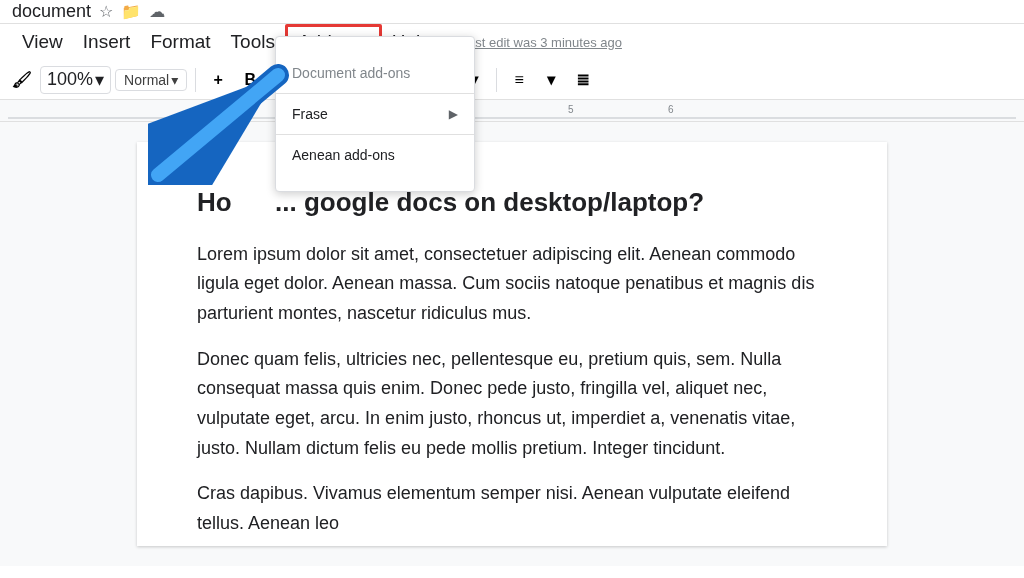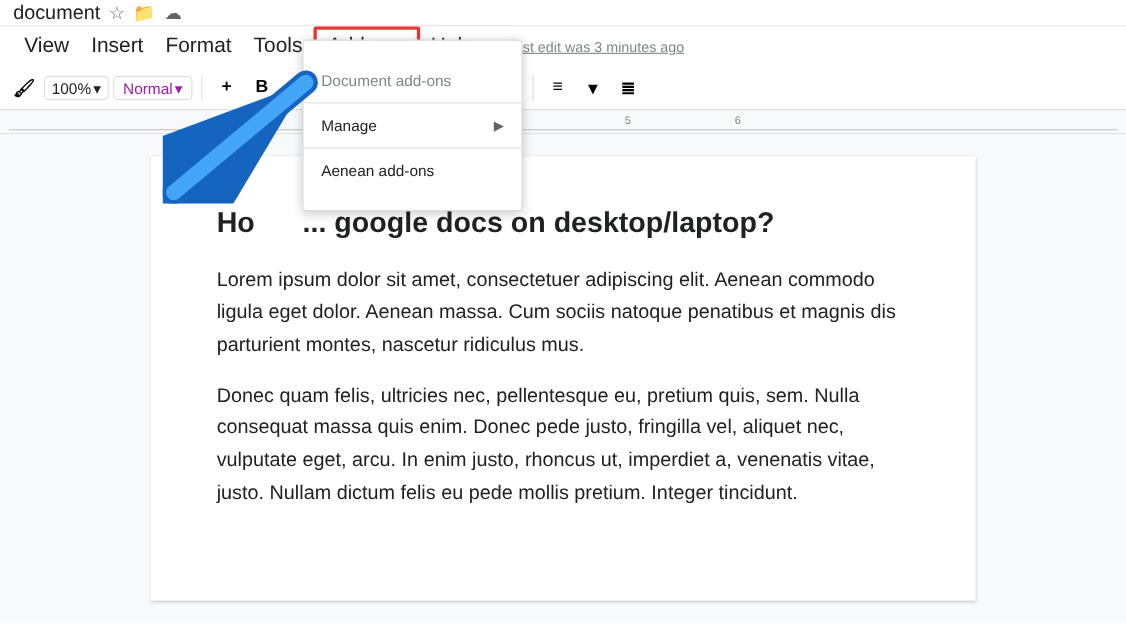--- a/index.html
+++ b/index.html
@@ -70,30 +70,30 @@
       color: #202124;
       cursor: pointer;
       border-radius: 4px;
       display: flex;
       align-items: center;
       gap: 2px;
       border: none;
       background: none;
     }
     .toolbar-zoom {
-      font-size: 14px;
+      font-size: 18px;
       color: #202124;
       padding: 2px 6px;
       border: 1px solid #dadce0;
       border-radius: 4px;
       cursor: pointer;
     }
     .toolbar-style {
       font-size: 14px;
-      color: #a21caf;
+      color: #404040;
       padding: 2px 8px;
       border: 1px solid #dadce0;
       border-radius: 4px;
       cursor: pointer;
       justify-content: center;
     }
     .toolbar-divider {
       width: 1px;
       height: 24px;
       background: #dadce0;
@@ -282,30 +282,31 @@
       <polygon points="198,2 206,2 202,10" fill="#1a73e8"></polygon>
     </svg>
   </div>
 </div>
 
 <div class="doc-area">
   <div class="doc-page">
     <div class="doc-heading"><b>Ho</b><span style="color:#fff">xxx</span>... <b>google docs on desktop/laptop?</b></div>
     <p class="doc-para">Lorem ipsum dolor sit amet, consectetuer adipiscing elit. Aenean commodo ligula eget dolor. Aenean massa. Cum sociis natoque penatibus et magnis dis parturient montes, nascetur ridiculus mus.</p>
     <p class="doc-para">Donec quam felis, ultricies nec, pellentesque eu, pretium quis, sem. Nulla consequat massa quis enim. Donec pede justo, fringilla vel, aliquet nec, vulputate eget, arcu. In enim justo, rhoncus ut, imperdiet a, venenatis vitae, justo. Nullam dictum felis eu pede mollis pretium. Integer tincidunt.</p>
+    <p class="doc-para">Cras dapibus. Vivamus elementum semper nisi. Aenean vulputate eleifend tellus. Aenean leo</p>
   </div>
 </div>
 
 <div class="dropdown-menu">
   <div class="dropdown-item" style="color:#80868b;">
     <span>Document add-ons</span>
   </div>
   <div class="dropdown-separator"></div>
   <div class="dropdown-item">
-    <span>Manage</span>
+    <span>Frase</span>
     <span class="chevron-right">▶</span>
   </div>
   <div class="dropdown-separator"></div>
   <div class="dropdown-item">
     <span>Aenean add-ons</span>
   </div>
 </div>
 
 <div class="annotation-arrow">
   <svg width="160" height="130" viewBox="0 0 160 130">

